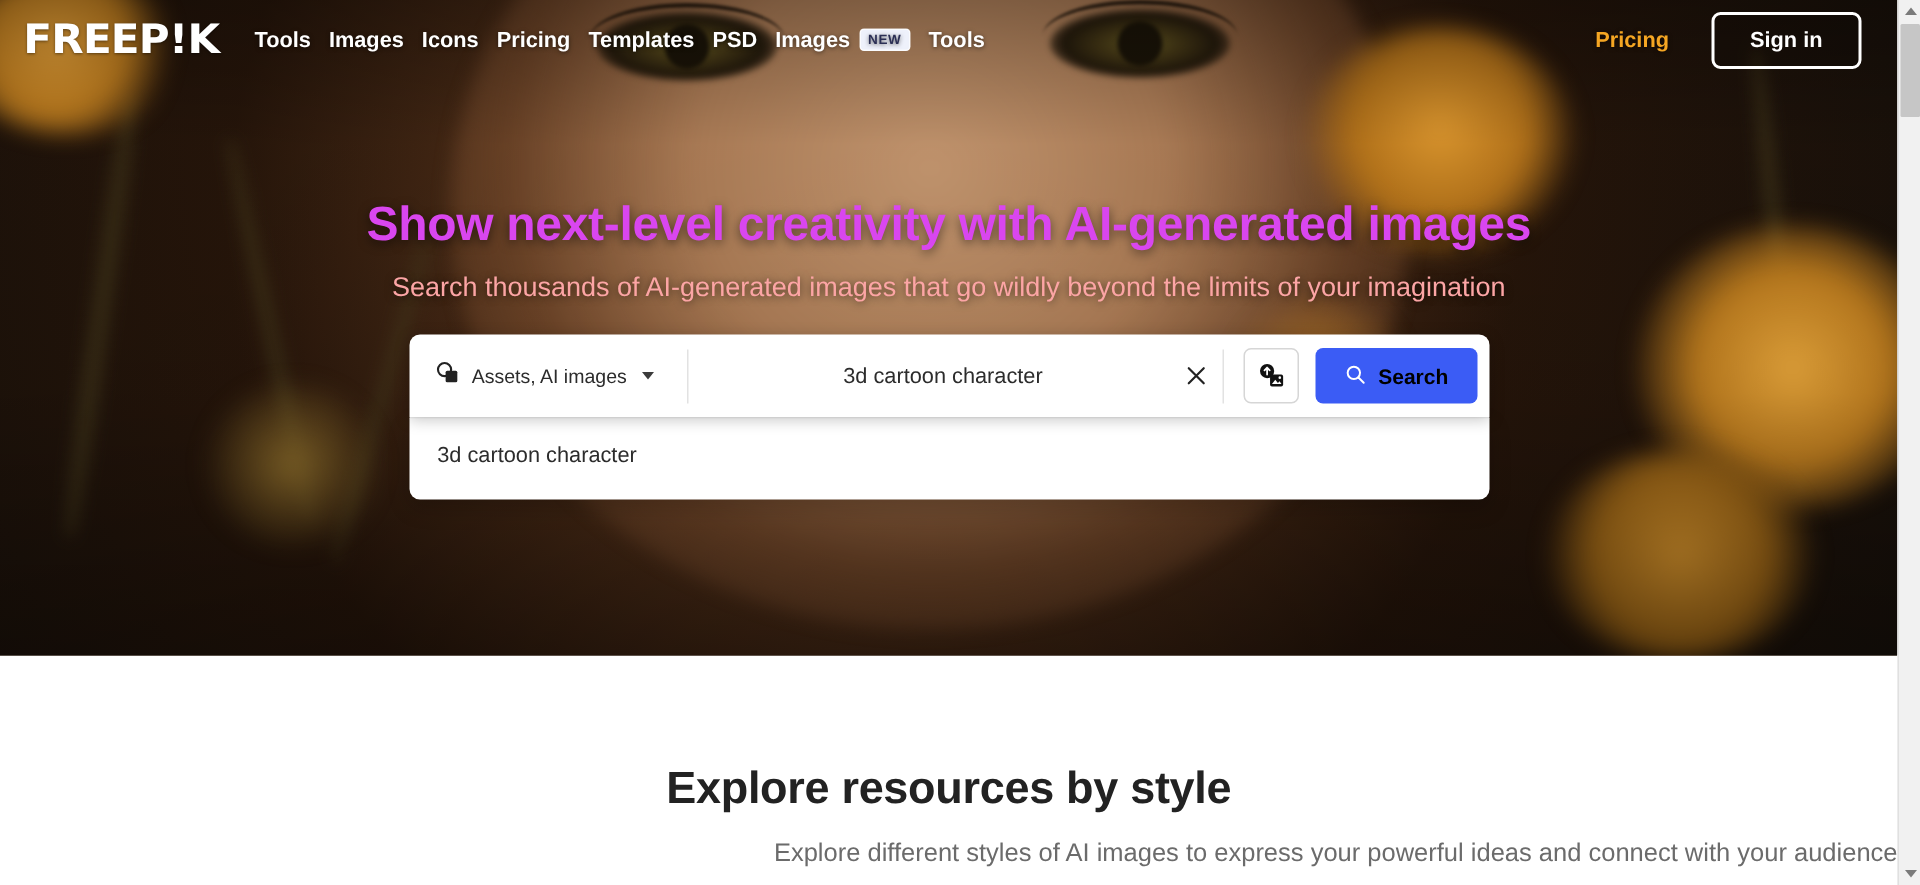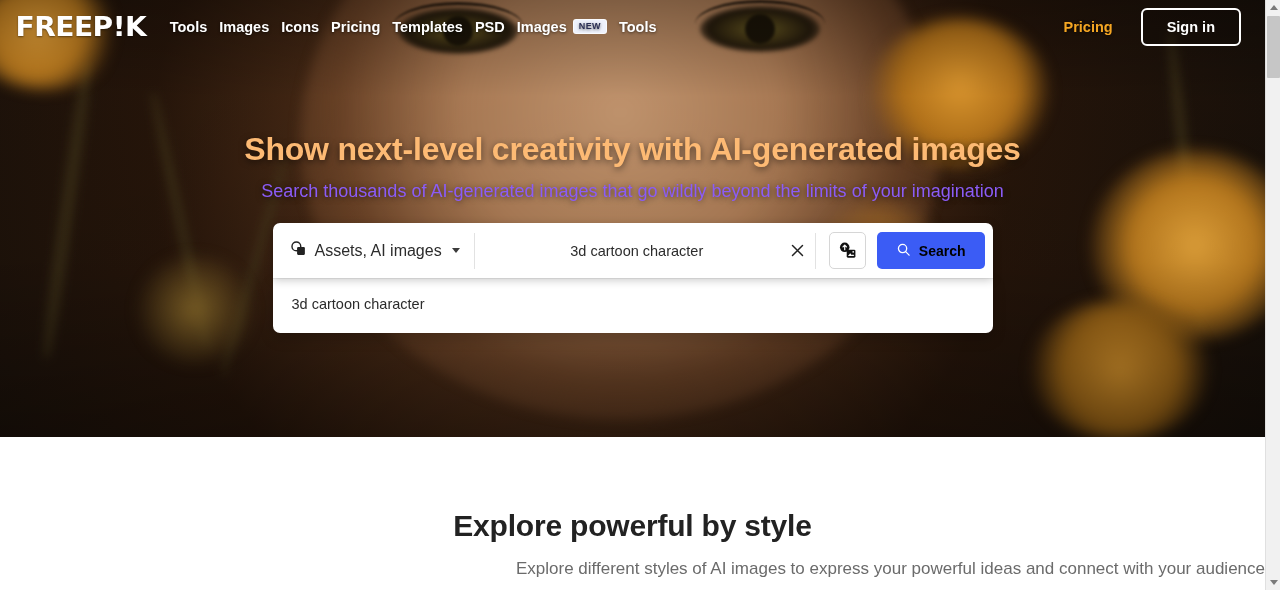--- a/index.html
+++ b/index.html
@@ -90,42 +90,42 @@
   .signin {
     border:2px solid #fff; border-radius:6px; color:#fff;
     font-size:14.5px; font-weight:700; padding:9px 24px; cursor:pointer;
     background: rgba(0,0,0,0.12);
   }
 
   
   .hero-content { position:absolute; left:0; right:0; top:0; z-index:5; text-align:center; }
   .hero-title {
     margin-top: 131px;
-    color:#fdba74; font-size:32px; font-weight:700; letter-spacing:-0.2px;
+    color:#d946ef; font-size:32px; font-weight:700; letter-spacing:-0.2px;
     text-shadow: 0 2px 7px rgba(0,0,0,.55);
   }
   .hero-sub {
     margin-top: 13px;
-    color:#8b5cf6; font-size:18px; font-weight:400;
+    color:#fca5a5; font-size:18px; font-weight:400;
     text-shadow: 0 1px 6px rgba(0,0,0,.6);
   }
 
   
   .search-wrap { margin: 21px auto 0; width: 720px; }
   .search-bar {
     display:flex; align-items:center; height:55px; background:#fff;
     border-radius: 7px 7px 0 0;
     box-shadow: 0 2px 10px rgba(0,0,0,.22);
     position:relative;
   }
   .dropdown {
     display:flex; align-items:center; gap:8px; height:100%;
     padding: 0 14px 0 17px; cursor:pointer; min-width:185px;
   }
-  .dd-label { font-size:16px; color:#2c2c2c; white-space:nowrap; }
+  .dd-label { font-size:13px; color:#2c2c2c; white-space:nowrap; }
   .caret { width:0;height:0;border-left:4px solid transparent;border-right:4px solid transparent;border-top:5px solid #3b3b3b; margin-left:2px;}
   .vdiv { width:1px; height:36px; background:#e2e2e2; }
   .search-input-area { flex:1; display:flex; align-items:center; padding: 0 0 0 18px; height:100%; }
   .search-text { font-size:14.5px; color:#2c2c2c; flex:1; }
   .clear-btn { width:34px; height:34px; display:flex; align-items:center; justify-content:center; cursor:pointer; }
   .clear-btn svg { display:block; }
   .img-upload {
     width:37px; height:37px; border:1px solid #d6d6d6; border-radius:5px;
     display:flex; align-items:center; justify-content:center; cursor:pointer;
     margin: 0 11px 0 13px; background:#fff;
@@ -279,21 +279,21 @@
             </div>
           </div>
           <div class="suggest">
             <div class="suggest-item">3d cartoon character</div>
           </div>
         </div>
       </div>
     </section>
 
     <section class="explore">
-      <h2 class="explore-title">Explore powerful by style</h2>
+      <h2 class="explore-title">Explore resources by style</h2>
       <p class="explore-sub">Explore different styles of AI images to express your powerful ideas and connect with your audience</p>
       <div class="cards">
         <div class="card c1">
             <span class="streak" style="left:28%"></span>
           </div>
         <div class="card c2">
             <span class="streak" style="left:18%"></span>
             <span class="streak" style="left:58%"></span>
             <span class="streak" style="left:80%"></span>
           </div>

